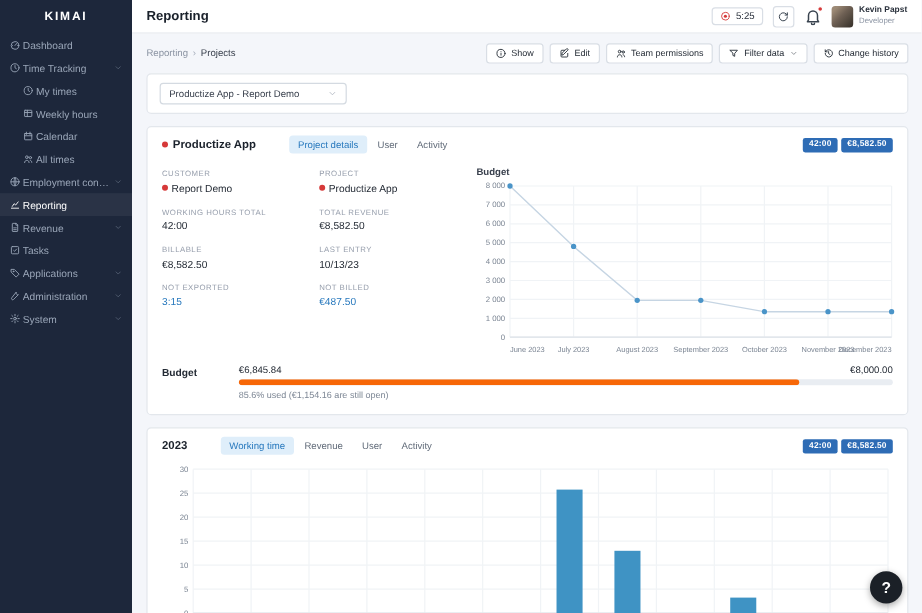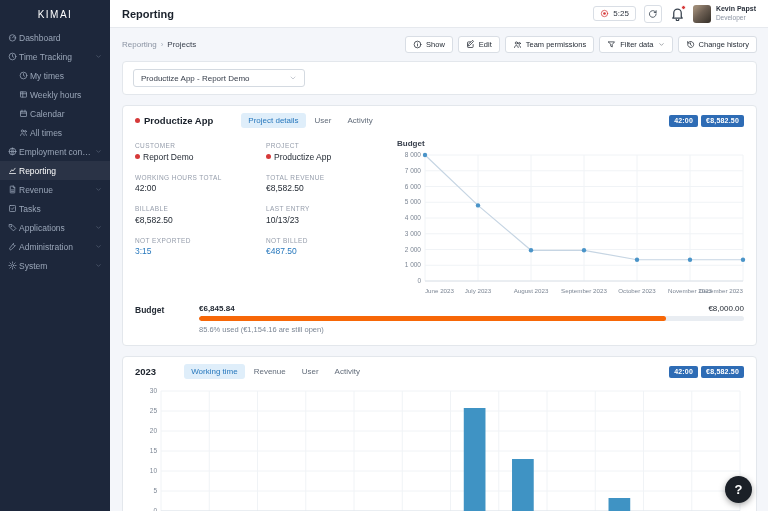--- a/index.html
+++ b/index.html
@@ -2,21 +2,21 @@
 <html><head>
 <meta charset="utf-8">
 <style>
 *{margin:0;padding:0;box-sizing:border-box}
 html,body{width:768px;height:511px;overflow:hidden}
 body{font-family:"Liberation Sans",sans-serif;background:#f4f6fa;color:#1f2733;position:relative;font-size:9px}
 .icon svg,.s-icon svg,.s-chev svg,.bicon svg,.chev svg,.ticon svg,.bell-wrap svg{width:100%;height:100%;fill:none;stroke:currentColor;stroke-width:2;stroke-linecap:round;stroke-linejoin:round;display:block}
 svg .f{fill:currentColor;stroke:none}
 
 .sidebar{position:absolute;left:0;top:0;bottom:0;width:110px;background:#1d273b;color:#9aa6b8;overflow:hidden;z-index:2}
-.logo{height:28px;display:flex;align-items:center;justify-content:center;color:#fff;font-weight:normal;font-size:10px;letter-spacing:1.5px}
+.logo{height:28px;display:flex;align-items:center;justify-content:center;color:#fff;font-weight:bold;font-size:10px;letter-spacing:1.5px}
 .s-item{display:flex;align-items:center;gap:2px;padding:4.5px 8px;font-size:8.5px;cursor:pointer;white-space:nowrap}
 .s-item .s-label{flex:1;overflow:hidden;text-overflow:ellipsis}
 .s-item.sub{padding-left:19px}
 .s-item.active{color:#fff;background:rgba(255,255,255,.06)}
 .s-icon{width:9px;height:9px;flex:0 0 auto}
 .s-chev{width:7px;height:7px;opacity:.55;flex:0 0 auto}
 
 .main{position:absolute;left:110px;right:0;top:0;bottom:0;display:flex;flex-direction:column}
 .topbar{height:28px;background:#fff;border-bottom:1px solid #e6e9ee;display:flex;align-items:center;padding:0 12px;flex:0 0 auto}
 .page-title{font-size:11px;font-weight:bold;color:#1a212b}
@@ -38,21 +38,21 @@
 .crumb .c1{color:#8a93a2;cursor:pointer}
 .crumb .sep{margin:0 4px;color:#aab2bf}
 .crumb .c2{color:#39404d}
 .actions{margin-left:auto;display:flex;gap:5px}
 .tbtn{display:flex;align-items:center;gap:4px;background:#fff;border:1px solid #d9dee5;border-radius:3px;padding:3px 7px;font-size:7.5px;color:#252c36;cursor:pointer;white-space:nowrap}
 .tbtn .bicon{width:9px;height:9px}
 .chev{width:7px;height:7px;opacity:.7;display:inline-flex}
 
 .card{background:#fff;border:1px solid #e3e7ec;border-radius:4px;margin-bottom:10px}
 .filter-card{padding:7px 10px}
-.select{width:172px;display:flex;align-items:center;justify-content:space-between;border:1px solid #d4dae1;border-radius:3px;padding:3.5px 7px;font-size:8px;color:#39404d;cursor:pointer;background:#fff}
+.select{width:156px;display:flex;align-items:center;justify-content:space-between;border:1px solid #d4dae1;border-radius:3px;padding:3.5px 7px;font-size:8px;color:#39404d;cursor:pointer;background:#fff}
 .select .chev{color:#8a93a2;width:8px;height:8px}
 .card-head{display:flex;align-items:center;padding:7px 12px 4px}
 .card-title{font-size:9.5px;font-weight:bold;display:flex;align-items:center;gap:4px;color:#1a212b}
 .dot{width:5px;height:5px;border-radius:50%;background:#d63939;display:inline-block;flex:0 0 auto}
 .tabs{display:flex;gap:2px;margin-left:28px}
 .tab{font-size:8px;color:#626c7a;padding:3px 7px;border-radius:3px;cursor:pointer}
 .tab.active{background:#dfeefa;color:#2778bd}
 .badges{margin-left:auto;display:flex;gap:3px}
 .badge{background:#2e6cb5;color:#fff;font-size:7px;font-weight:bold;padding:2.5px 5px;border-radius:2px;letter-spacing:.2px}
 
@@ -62,21 +62,21 @@
 .dvalue{font-size:8.5px;color:#242b35;display:flex;align-items:center;gap:3px}
 .dvalue.link{color:#2778bd;cursor:pointer}
 .chart-col{flex:1;padding-left:8px;min-width:0}
 .chart-title{font-size:8px;font-weight:bold;color:#39404d;margin:3px 0 1px 2px}
 svg.chart{overflow:visible;display:block}
 
 .budget-row{display:flex;padding:5px 12px 11px;align-items:flex-start}
 .budget-label{width:64px;font-size:8.5px;font-weight:bold;padding-top:1px;color:#242b35}
 .budget-rest{flex:1;min-width:0}
 .budget-top{display:flex;justify-content:space-between;font-size:8px;margin-bottom:3px;color:#242b35}
-.budget-used{font-weight:bold}
+.budget-used{font-weight:normal}
 .progress{height:5px;border-radius:3px;background:#e9edf2;overflow:hidden;cursor:default}
 .progress-fill{height:100%;background:#f76707;border-radius:3px}
 .budget-note{font-size:7.5px;color:#7c8694;margin-top:4px}
 .year-body{padding:2px 12px 0}
 
 .help-fab{position:absolute;right:16px;bottom:8px;width:27px;height:27px;border-radius:50%;background:#1b2027;color:#fff;display:flex;align-items:center;justify-content:center;font-size:13px;font-weight:bold;cursor:pointer;box-shadow:0 2px 6px rgba(0,0,0,.35);z-index:5}
 </style>
 </head>
 <body>
 

